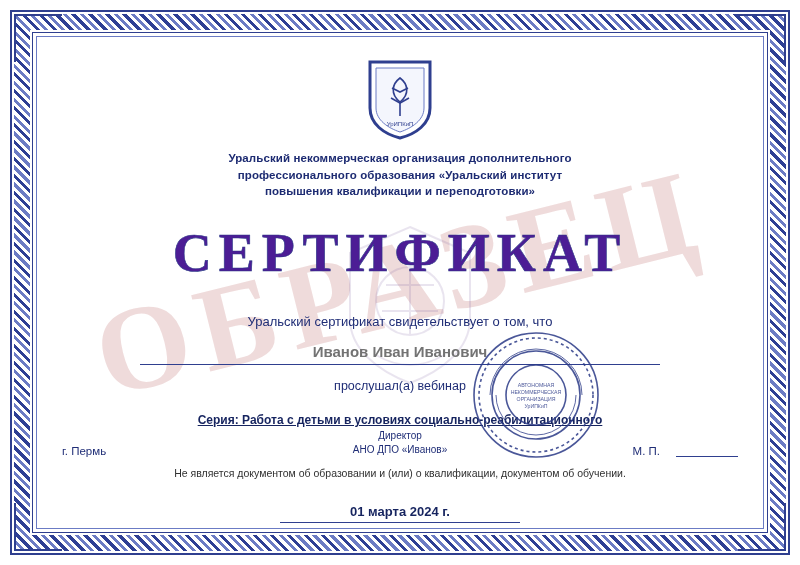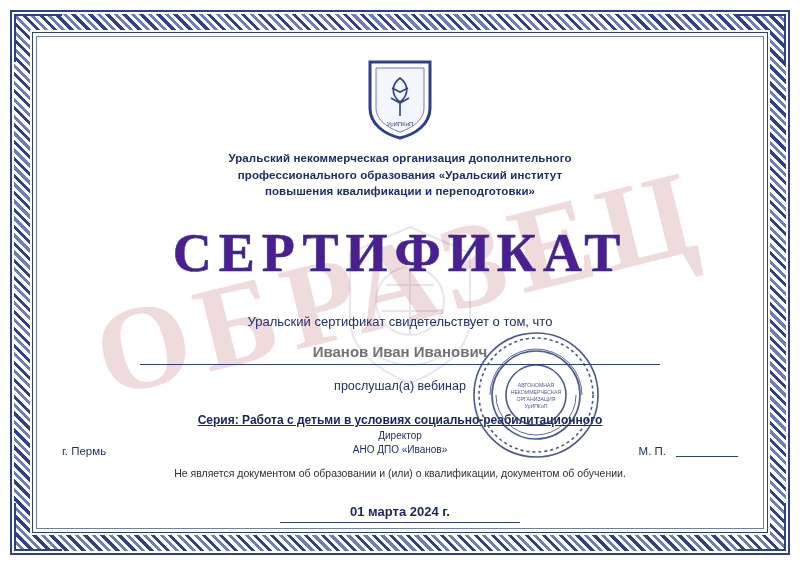--- a/index.html
+++ b/index.html
@@ -183,21 +183,21 @@
     color: #1f2d76;
     text-align: center;
   }
   .mp {
     position: absolute;
     right: 14px; bottom: 0;
     font-size: 11.5px;
     color: #1f2d76;
     display: flex;
     align-items: flex-end;
-    gap: 10px;
+    gap: 16px;
   }
   .mp .mp-line {
     display: inline-block;
     width: 62px;
     border-bottom: 1px solid #2f3f8f;
     height: 11px;
   }
 
   .disclaimer {
     position: absolute;

